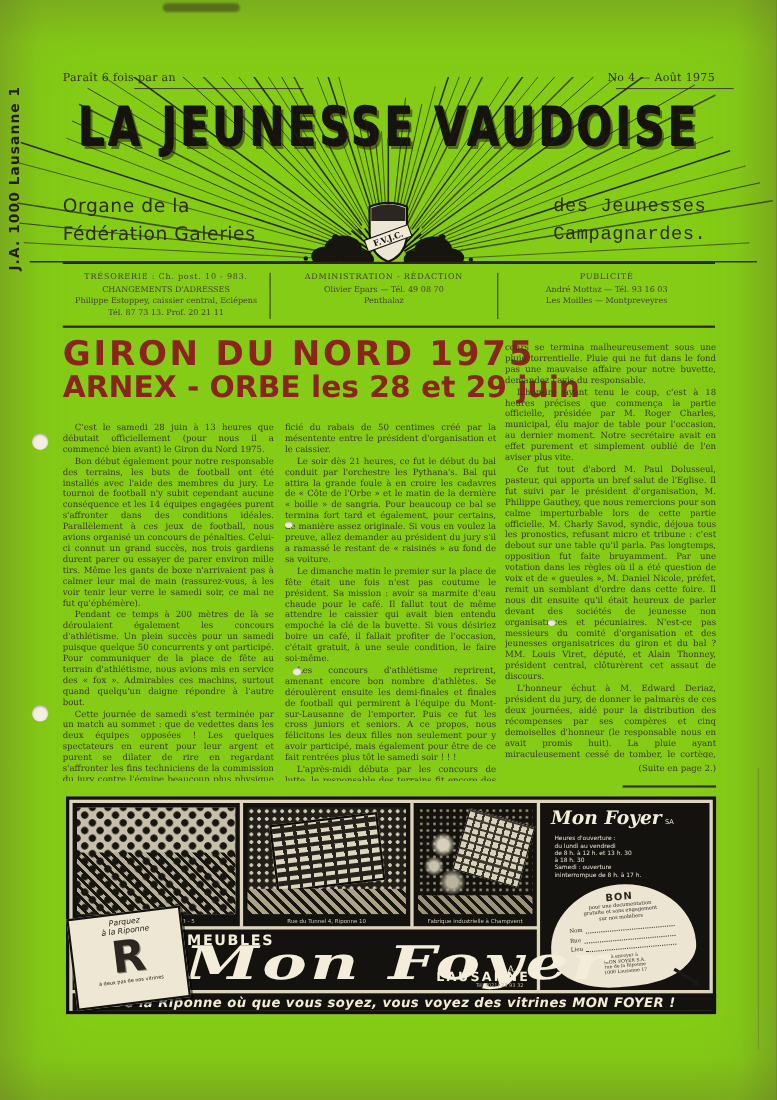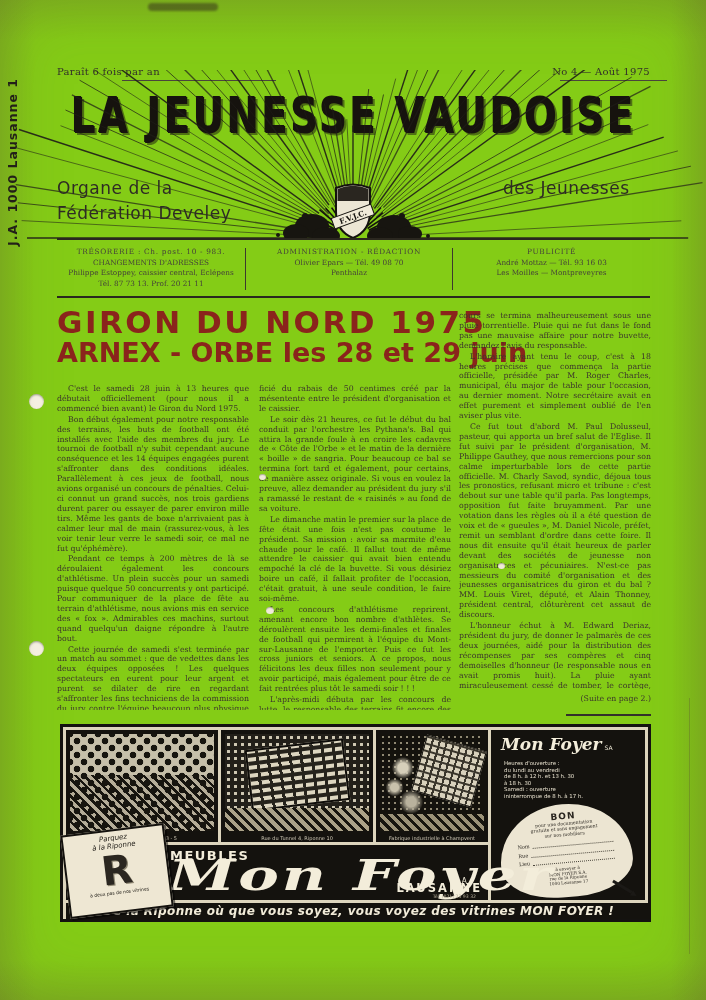--- a/index.html
+++ b/index.html
@@ -26,21 +26,21 @@
 
   .title{position:absolute;left:0;right:0;top:86px;text-align:center;white-space:nowrap;
          font-family:"DejaVu Sans",sans-serif;font-weight:800;font-size:38px;letter-spacing:3px;color:#16130e;
          transform:scaleY(1.3);transform-origin:top center;
          text-shadow:3px 3px 0 rgba(25,22,16,.5),1px 1px 0 #16130e;}
 
   #rays{position:absolute;left:0;top:70px;width:706px;height:170px;}
 
   .sub{position:absolute;font-family:"DejaVu Sans",sans-serif;font-size:17px;line-height:25px;
        letter-spacing:.5px;color:#2e2b25;z-index:3;}
-  #sub-left{left:57px;top:176px;} #sub-right{left:503px;top:176px;}
+  #sub-left{left:57px;top:176px;} #sub-right{left:503px;top:176px;font-family:Liberation Mono, monospace;}
 
   .h-rule{position:absolute;left:57px;width:593px;background:#2a271f;z-index:4;}
   #rule1{top:238px;height:2px;} #rule2{top:296px;height:2px;}
 
   .info{position:absolute;top:247px;text-align:center;font-size:7.3px;line-height:10.5px;color:#45413a;}
   .info div:first-child{letter-spacing:.7px;}
   #info1{left:57px;width:188px;} #info2{left:247px;width:204px;} #info3{left:453px;width:197px;}
   .vsep{position:absolute;top:248px;width:1px;height:42px;background:#3c382f;}
   #vsep1{left:245px;} #vsep2{left:452px;}
 
@@ -258,24 +258,25 @@
       <path d="M337.5 119 Q353 112.5 368.5 119 L368.5 131 L337.5 131 Z" fill="#2a2620"></path>
       <g transform="rotate(-20 353 147)">
         <rect x="332" y="141" width="42" height="11" fill="#f0ead8" stroke="#14120e" stroke-width="1"></rect>
         <text x="353" y="149.5" text-anchor="middle" font-size="7.5" font-weight="bold" font-family="DejaVu Serif, serif" fill="#14120e">F.V.J.C.</text>
       </g>
     </g>
   </svg>
 
   <div class="sub" id="sub-left">
     <div>Organe de la</div>
-    <div>Fédération Develey</div>
+    <div>Fédération Galeries</div>
   </div>
   <div class="sub" id="sub-right">
     <div>des Jeunesses</div>
+    <div>Campagnardes.</div>
   </div>
 
   <div class="h-rule" id="rule1"></div>
 
   <div class="info" id="info1">
       <div>TRÉSORERIE : Ch. post. 10 - 983.</div>
       <div>CHANGEMENTS D'ADRESSES</div>
       <div>Philippe Estoppey, caissier central, Eclépens</div>
       <div>Tél. 87 73 13. Prof. 20 21 11</div>
     </div>

